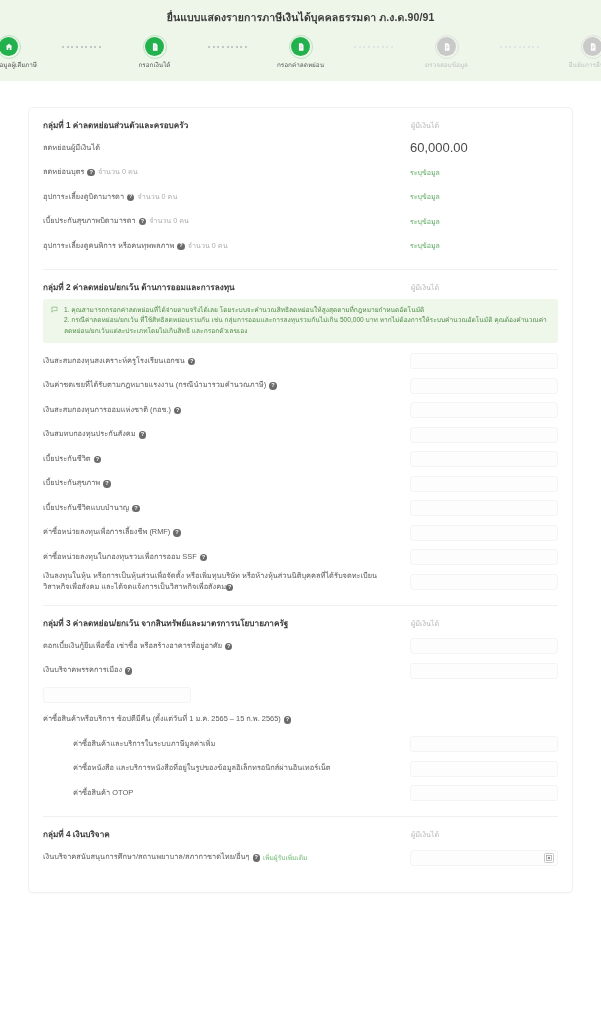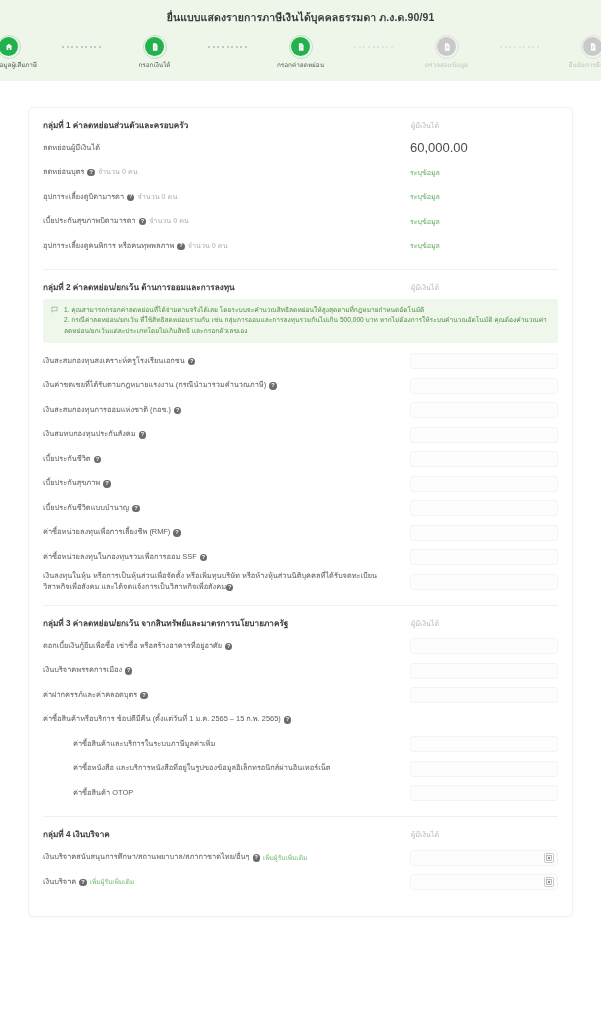--- a/index.html
+++ b/index.html
@@ -472,24 +472,20 @@
         <div class="row">
           <div class="row-label">
             <span class="lbl-text">เงินบริจาคพรรคการเมือง</span>
             <span class="help">?</span>
           </div>
           <div class="row-value">
             <input class="field" type="text" value="" style="">
           </div>
         </div>
         <div class="row">
-          <div class="row-label">
-            <span class="lbl-text">ค่าฝากครรภ์และค่าคลอดบุตร</span>
-            <span class="help">?</span>
-          </div>
           <div class="row-value">
             <input class="field" type="text" value="" style="">
           </div>
         </div>
         <div class="row">
           <div class="row-label">
             <span class="lbl-text">ค่าซื้อสินค้าหรือบริการ ช้อปดีมีคืน (ตั้งแต่วันที่ 1 ม.ค. 2565 – 15 ก.พ. 2565)</span>
             <span class="help">?</span>
           </div>
           <div class="row-value"></div>
@@ -532,30 +528,15 @@
           </div>
           <div class="row-value">
             <div class="field-wrap"><input class="field" type="text" value="" style=""><button class="addon-btn">
                 <svg width="6" height="6" viewBox="0 0 16 16">
         <rect x="1.4" y="1.4" width="13.2" height="13.2" fill="none" stroke="#8e8e8e" stroke-width="1.6"></rect>
         <rect x="5" y="5" width="6" height="6" fill="#8e8e8e"></rect>
                 </svg>
               </button></div>
           </div>
         </div>
-        <div class="row">
-          <div class="row-label">
-            <span class="lbl-text">เงินบริจาค</span>
-            <span class="help">?</span>
-            <a class="inline-link">เพิ่มผู้รับเพิ่มเติม</a>
-          </div>
-          <div class="row-value">
-            <div class="field-wrap"><input class="field" type="text" value="" style=""><button class="addon-btn">
-                <svg width="6" height="6" viewBox="0 0 16 16">
-        <rect x="1.4" y="1.4" width="13.2" height="13.2" fill="none" stroke="#8e8e8e" stroke-width="1.6"></rect>
-        <rect x="5" y="5" width="6" height="6" fill="#8e8e8e"></rect>
-                </svg>
-              </button></div>
-          </div>
-        </div>
       </section>
     </div>
 </div>
 
 </body></html>

